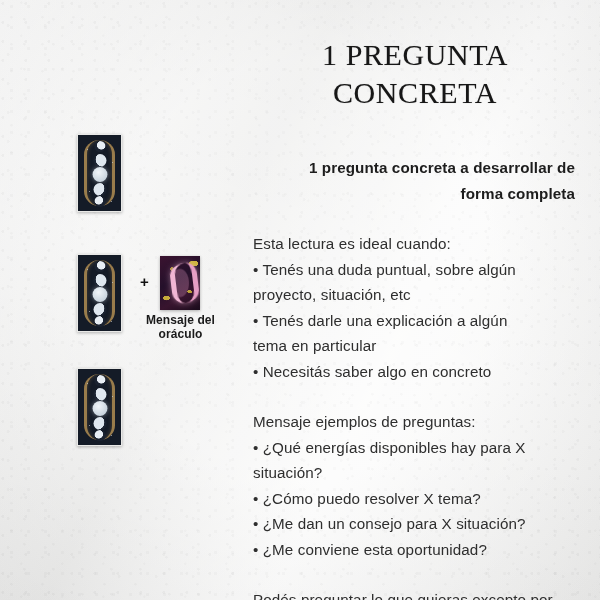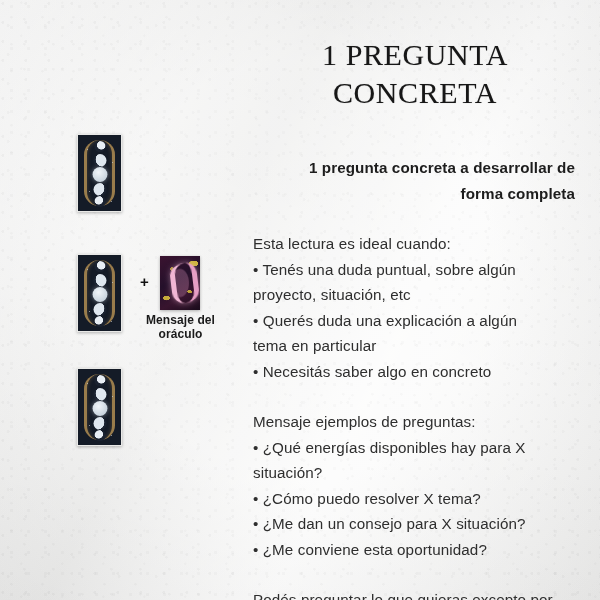--- a/index.html
+++ b/index.html
@@ -279,21 +279,21 @@
 
   <p class="lead">
     <span class="ln">1 pregunta concreta a desarrollar de</span>
     <span class="ln">forma completa</span>
   </p>
 
   <p class="para">
     <span class="ln">Esta lectura es ideal cuando:</span>
     <span class="ln">• Tenés una duda puntual, sobre algún</span>
     <span class="ln">proyecto, situación, etc</span>
-    <span class="ln">• Querés duda una explicación a algún</span>
+    <span class="ln">• Tenés darle una explicación a algún</span>
     <span class="ln">tema en particular</span>
     <span class="ln">• Necesitás saber algo en concreto</span>
   </p>
 
   <p class="para">
     <span class="ln">Mensaje ejemplos de preguntas:</span>
     <span class="ln">• ¿Qué energías disponibles hay para X</span>
     <span class="ln">situación?</span>
     <span class="ln">• ¿Cómo puedo resolver X tema?</span>
     <span class="ln">• ¿Me dan un consejo para X situación?</span>

